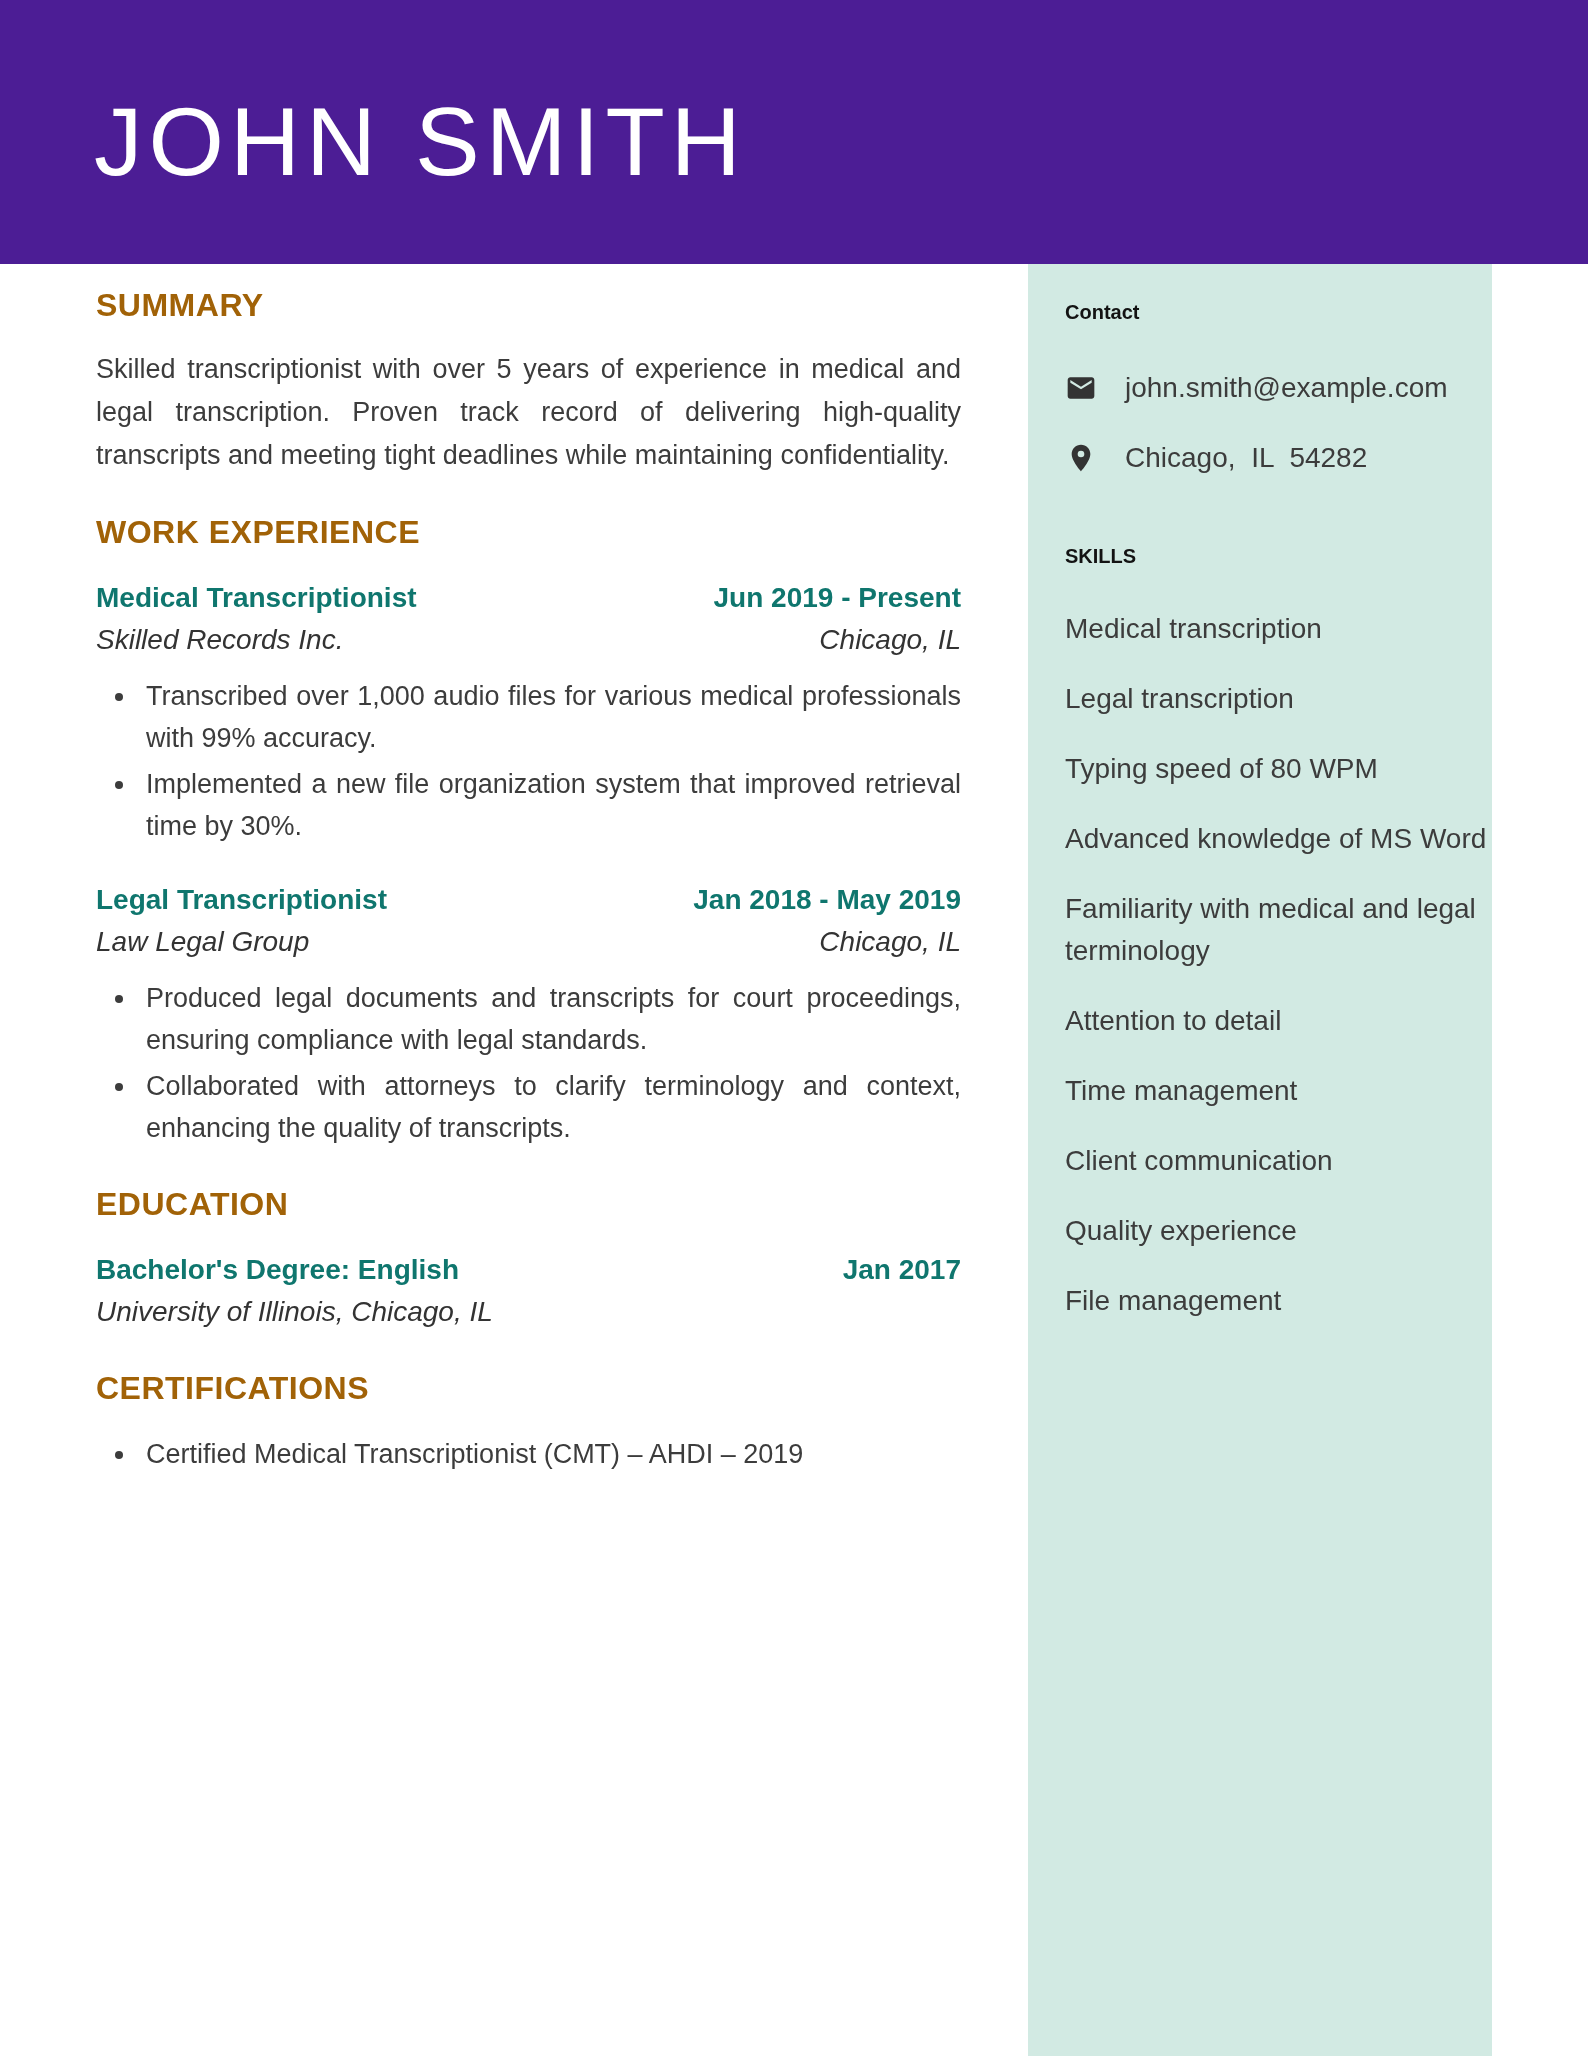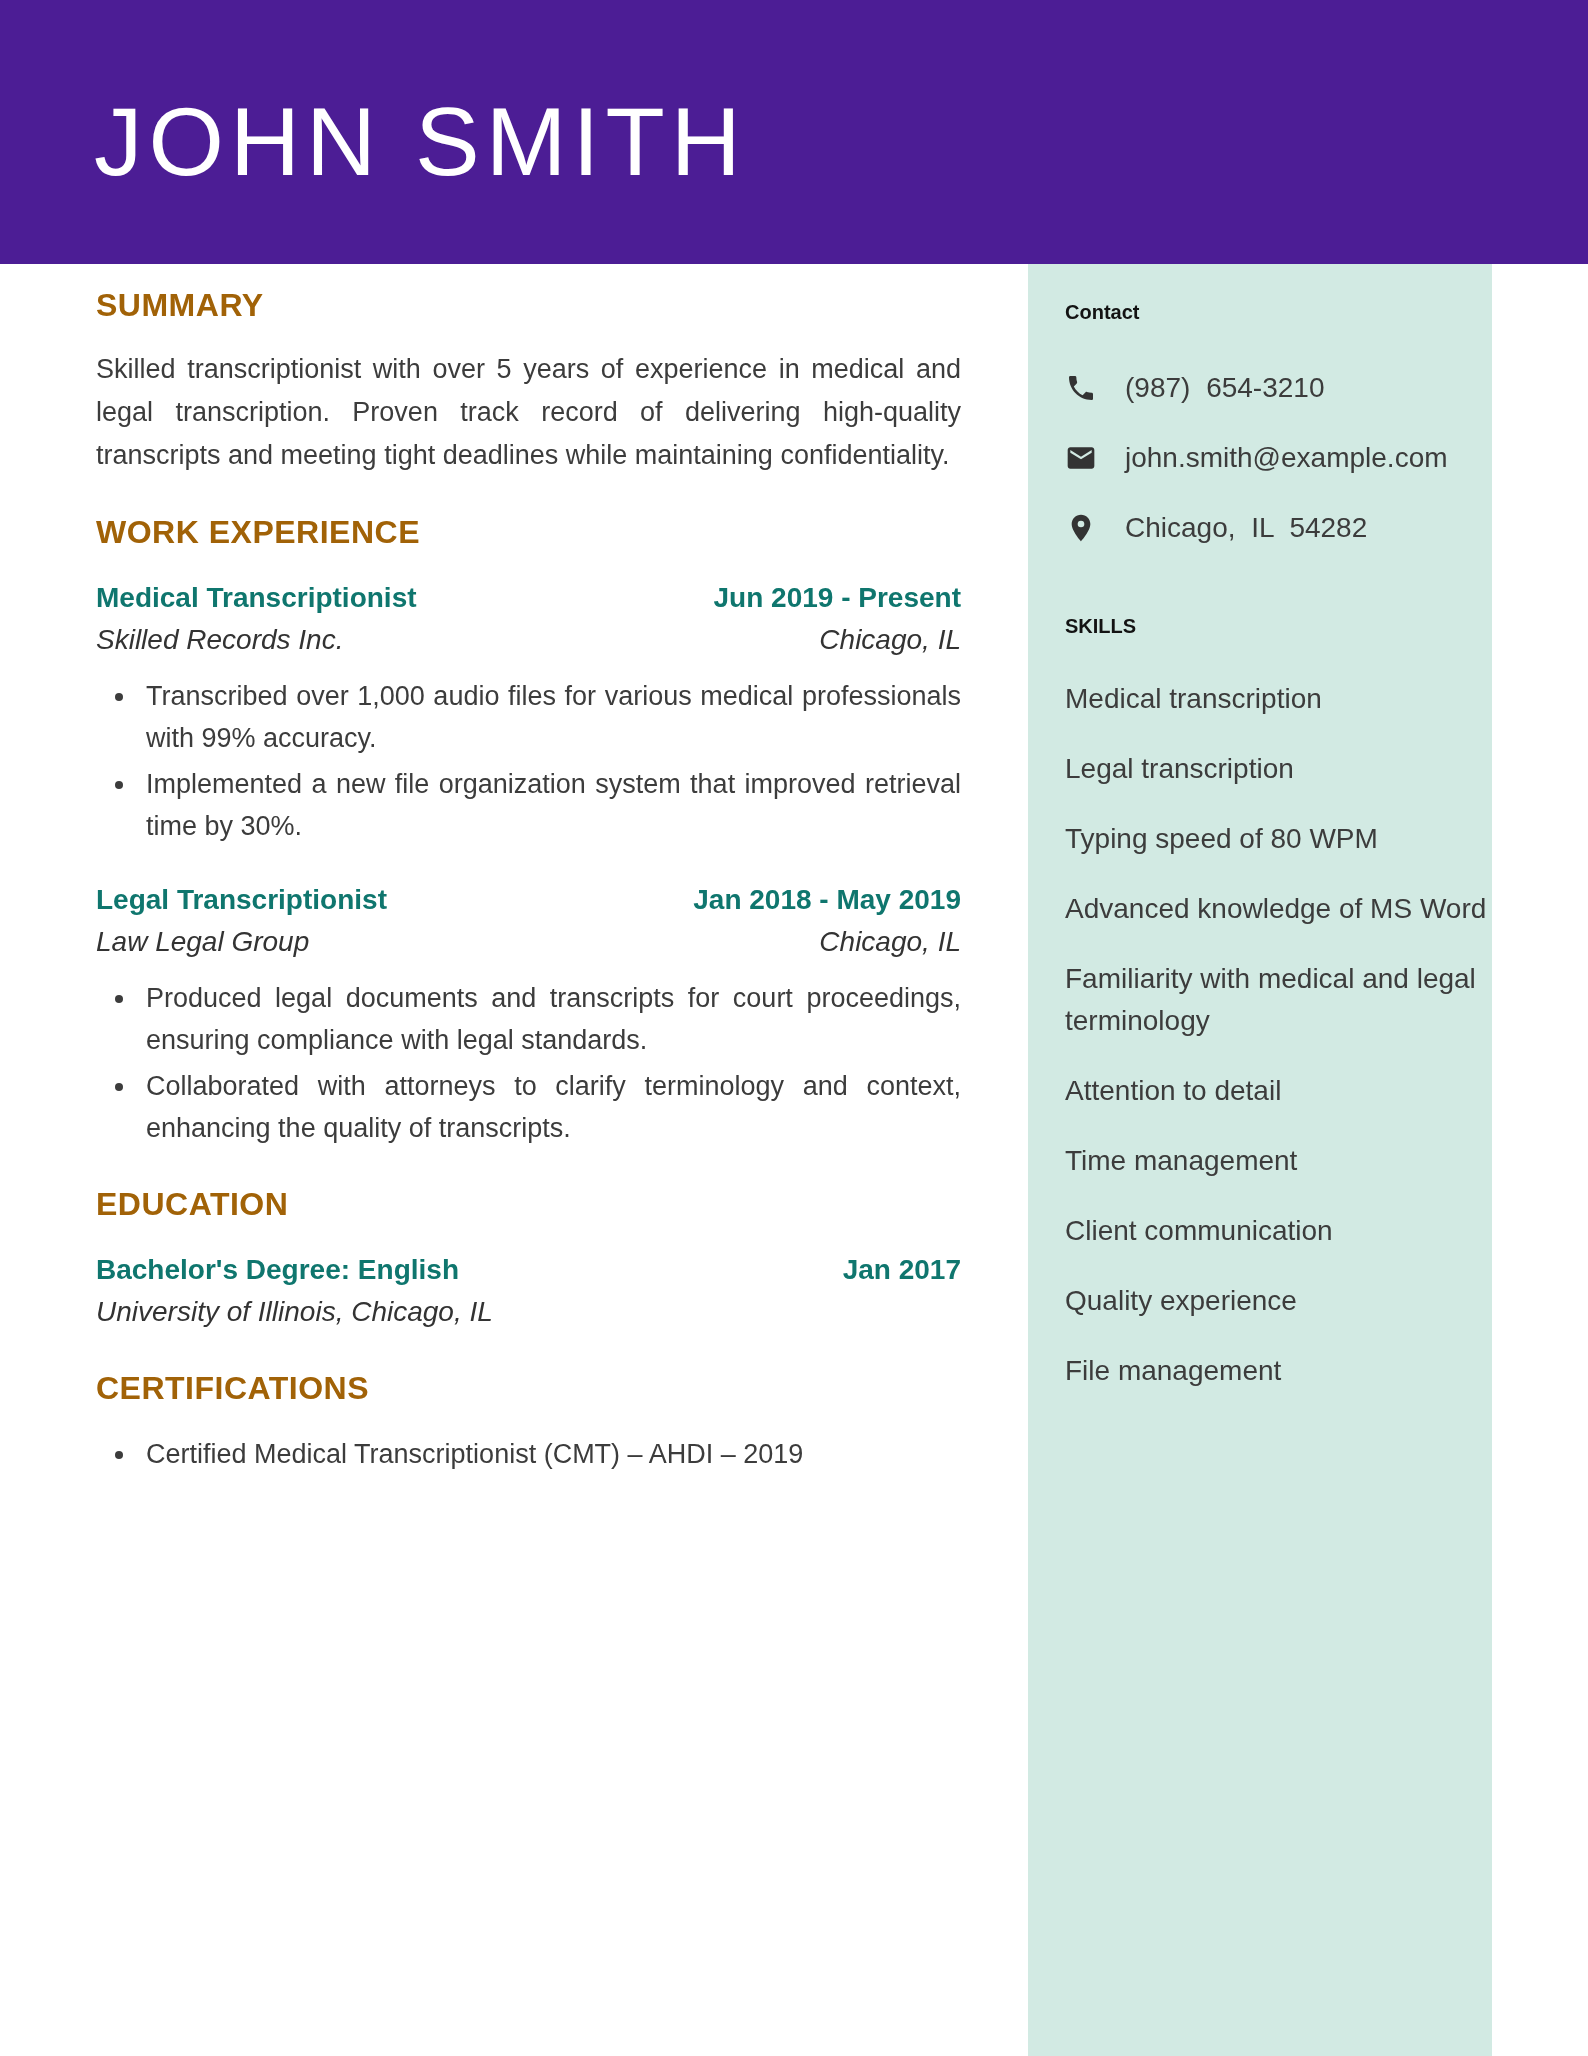--- a/index.html
+++ b/index.html
@@ -154,28 +154,20 @@
     <ul class="cert-list">
       <li>Certified Medical Transcriptionist (CMT) – AHDI – 2019</li>
     </ul>
 
   </main>
 
   <aside class="sidebar">
 
     <h3>Contact</h3>
 
-    <div class="contact-row">
-      <span class="ico">
-        <svg viewBox="0 0 24 24">
-            <path d="M6.62 10.79c1.44 2.83 3.76 5.14 6.59 6.59l2.2-2.2c.27-.27.67-.36 1.02-.24 1.12.37 2.33.57 3.57.57.55 0 1 .45 1 1V20c0 .55-.45 1-1 1-9.39 0-17-7.61-17-17 0-.55.45-1 1-1h3.5c.55 0 1 .45 1 1 0 1.25.2 2.45.57 3.57.11.35.03.74-.25 1.02l-2.2 2.2z"></path>
-          </svg>
-      </span>
-      <span class="contact-text">(987) 654-3210</span>
-    </div>
 
     <div class="contact-row">
       <span class="ico">
         <svg viewBox="0 0 24 24">
             <path d="M20 4H4c-1.1 0-1.99.9-1.99 2L2 18c0 1.1.9 2 2 2h16c1.1 0 2-.9 2-2V6c0-1.1-.9-2-2-2zm0 4l-8 5-8-5V6l8 5 8-5v2z"></path>
           </svg>
       </span>
       <span class="contact-text">john.smith@example.com</span>
     </div>
 

